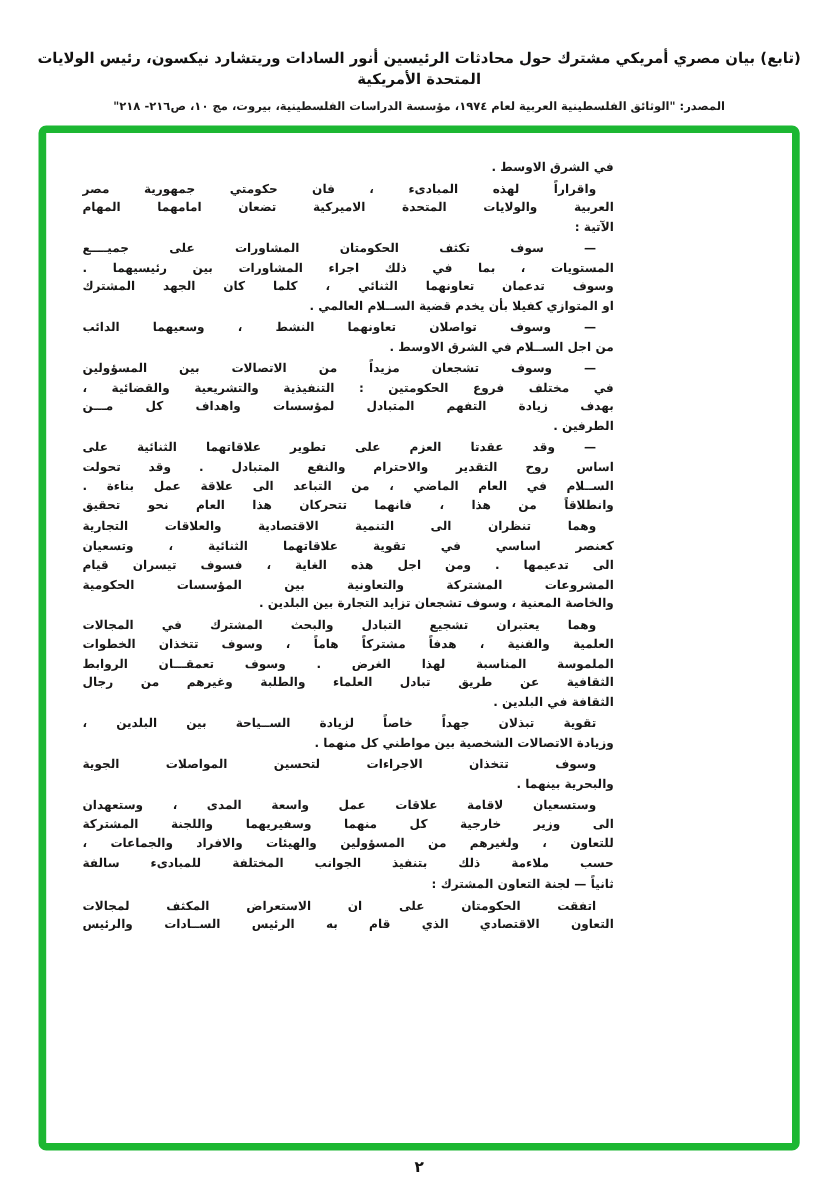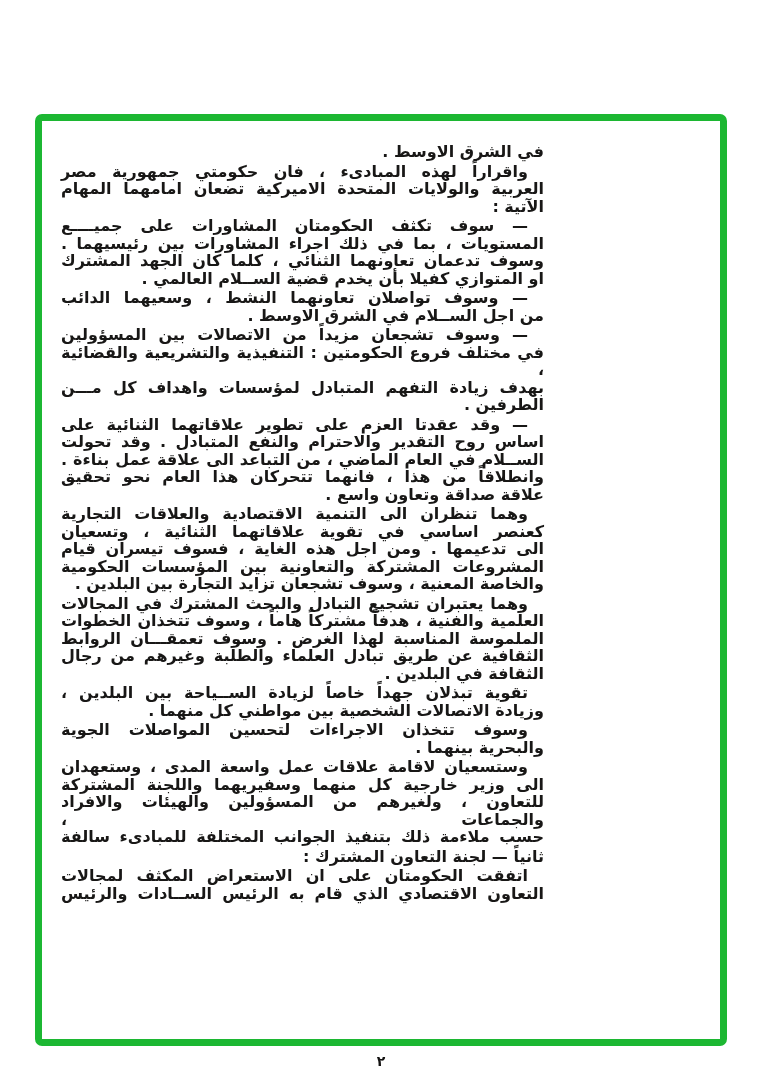--- a/index.html
+++ b/index.html
@@ -36,24 +36,24 @@
     position: absolute;
     left: 35px; top: 114px;
     width: 678px; height: 918px;
     border: 7px solid #1cb732;
     border-radius: 7px;
     background: #ffffff;
   }
 
   .body-text {
     position: absolute;
-    left: 61px; top: 143px;
+    left: 75px; top: 143px;
     width: 483px;
     direction: rtl;
-    font-size: 16px;
+    font-size: 11px;
     font-weight: bold;
     color: #181716;
   }
   .para { margin: 0 0 2px 0; }
   .para.bold .line { font-weight: bold; }
   .line {
     line-height: 17.5px;
     text-align: right;
     white-space: normal;
   }
@@ -70,20 +70,24 @@
     font-size: 14px;
     font-weight: bold;
     color: #131211;
   }
 </style>
 </head>
 <body>
 
 <div class="page">
 
+  <div class="header">
+    <div class="header-title">(تابع) بيان مصري أمريكي مشترك حول محادثات الرئيسين أنور السادات وريتشارد نيكسون،  رئيس الولايات المتحدة الأمريكية</div>
+    <div class="source-line">المصدر: "الوثائق الفلسطينية العربية لعام ١٩٧٤، مؤسسة الدراسات الفلسطينية، بيروت، مج ١٠، ص٢١٦- ٢١٨"</div>
+  </div>
 
   <div class="doc-frame"></div>
 
   <div class="body-text">
       <div class="para">
         <div class="line">في الشرق الاوسط .</div>
       </div>
       <div class="para indent">
         <div class="line j">واقراراً لهذه المبادىء ، فان حكومتي جمهورية مصر</div>
         <div class="line j">العربية والولايات المتحدة الاميركية تضعان امامهما المهام</div>
@@ -103,21 +107,20 @@
         <div class="line j">— وسوف تشجعان مزيداً من الاتصالات بين المسؤولين</div>
         <div class="line j">في مختلف فروع الحكومتين : التنفيذية والتشريعية والقضائية ،</div>
         <div class="line j">بهدف زيادة التفهم المتبادل لمؤسسات واهداف كل مـــن</div>
         <div class="line">الطرفين .</div>
       </div>
       <div class="para indent">
         <div class="line j">— وقد عقدتا العزم على تطوير علاقاتهما الثنائية على</div>
         <div class="line j">اساس روح التقدير والاحترام والنفع المتبادل . وقد تحولت</div>
         <div class="line j">الســلام في العام الماضي ، من التباعد الى علاقة عمل بناءة .</div>
         <div class="line j">وانطلاقاً من هذا ، فانهما تتحركان هذا العام نحو تحقيق</div>
-        <div class="line">علاقة صداقة وتعاون واسع .</div>
       </div>
       <div class="para indent">
         <div class="line j">وهما تنظران الى التنمية الاقتصادية والعلاقات التجارية</div>
         <div class="line j">كعنصر اساسي في تقوية علاقاتهما الثنائية ، وتسعيان</div>
         <div class="line j">الى تدعيمها . ومن اجل هذه الغاية ، فسوف تيسران قيام</div>
         <div class="line j">المشروعات المشتركة والتعاونية بين المؤسسات الحكومية</div>
         <div class="line">والخاصة المعنية ، وسوف تشجعان تزايد التجارة بين البلدين .</div>
       </div>
       <div class="para indent">
         <div class="line j">وهما يعتبران تشجيع التبادل والبحث المشترك في المجالات</div>

